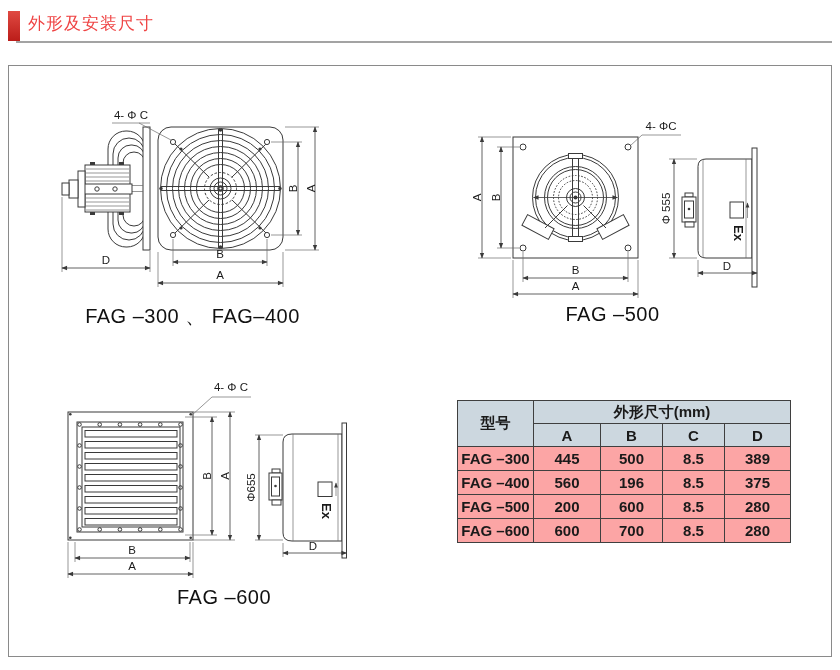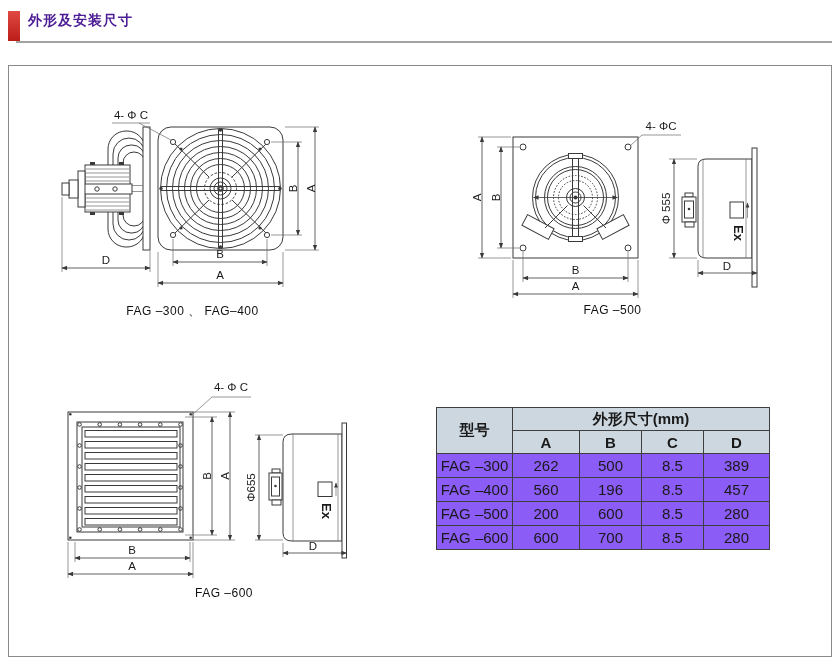--- a/index.html
+++ b/index.html
@@ -1,45 +1,45 @@
 <!DOCTYPE html>
 <html><head>
 <meta charset="utf-8">
 <style>
   html,body{margin:0;padding:0;background:#fff;}
   #page{position:relative;width:840px;height:670px;background:#ffffff;overflow:hidden;
         font-family:"Liberation Sans","DejaVu Sans",sans-serif;color:#1a1a1a;}
   
   #accent-bar{position:absolute;left:8px;top:11px;width:12px;height:30px;
       background:linear-gradient(#e04a42,#bb1d19);}
-  #page-title{position:absolute;left:28px;top:12px;font-size:14px;font-weight:bold;
-      letter-spacing:1px;color:#4c1d95;}
+  #page-title{position:absolute;left:28px;top:12px;font-size:17px;font-weight:normal;
+      letter-spacing:1px;color:#ef4444;}
   #header-divider{position:absolute;left:16px;top:41px;width:816px;height:2px;background:#a3a3a3;}
   
   #content-frame{position:absolute;left:8px;top:65px;width:822px;height:590px;
       border:1px solid #8a8a8a;background:#fff;}
   .drawing{position:absolute;}
-  .caption{position:absolute;font-size:12px;letter-spacing:0.5px;color:#111;
+  .caption{position:absolute;font-size:20px;letter-spacing:0.5px;color:#111;
       text-align:center;white-space:nowrap;}
   
   .ln{fill:none;stroke:#3a3a3a;stroke-width:1;}
   .lnf{fill:#fff;stroke:#3a3a3a;stroke-width:1;}
   .thin{fill:none;stroke:#6a6a6a;stroke-width:0.7;}
   .dml{fill:none;stroke:#3a3a3a;stroke-width:0.8;}
   .dot{fill:#3a3a3a;stroke:none;}
   .dimtext{font:11.5px "Liberation Sans","DejaVu Sans",sans-serif;fill:#1a1a1a;}
   .extext{font:bold 13px "Liberation Sans","DejaVu Sans",sans-serif;fill:#1a1a1a;}
   
-  #dim-table{position:absolute;left:436px;top:400px;border-collapse:collapse;table-layout:fixed;margin-top:7px;}
+  #dim-table{position:absolute;left:457px;top:400px;border-collapse:collapse;table-layout:fixed;}
   #dim-table th,#dim-table td{border:1px solid #3f3f3f;text-align:center;vertical-align:middle;
       font-size:15px;padding:0;}
   #dim-table thead th{background:#ccd7df;font-weight:bold;}
   #dim-table thead tr{height:23px;}
   #dim-table tbody tr{height:24px;}
-  #dim-table tbody td{background:#8b5cf6;font-weight:normal;}
+  #dim-table tbody td{background:#fca5a5;font-weight:bold;}
 </style>
 </head>
 <body>
 
 <div id="page">
 
   <div id="accent-bar"></div>
   <div id="page-title">外形及安装尺寸</div>
   <div id="header-divider"></div>
 
@@ -397,31 +397,31 @@
       <tr>
         <th>A</th>
         <th>B</th>
         <th>C</th>
         <th>D</th>
       </tr>
     </thead>
     <tbody>
       <tr>
         <td>FAG –300</td>
-        <td>262</td>
+        <td>445</td>
         <td>500</td>
         <td>8.5</td>
         <td>389</td>
       </tr>
       <tr>
         <td>FAG –400</td>
         <td>560</td>
         <td>196</td>
         <td>8.5</td>
-        <td>457</td>
+        <td>375</td>
       </tr>
       <tr>
         <td>FAG –500</td>
         <td>200</td>
         <td>600</td>
         <td>8.5</td>
         <td>280</td>
       </tr>
       <tr>
         <td>FAG –600</td>

